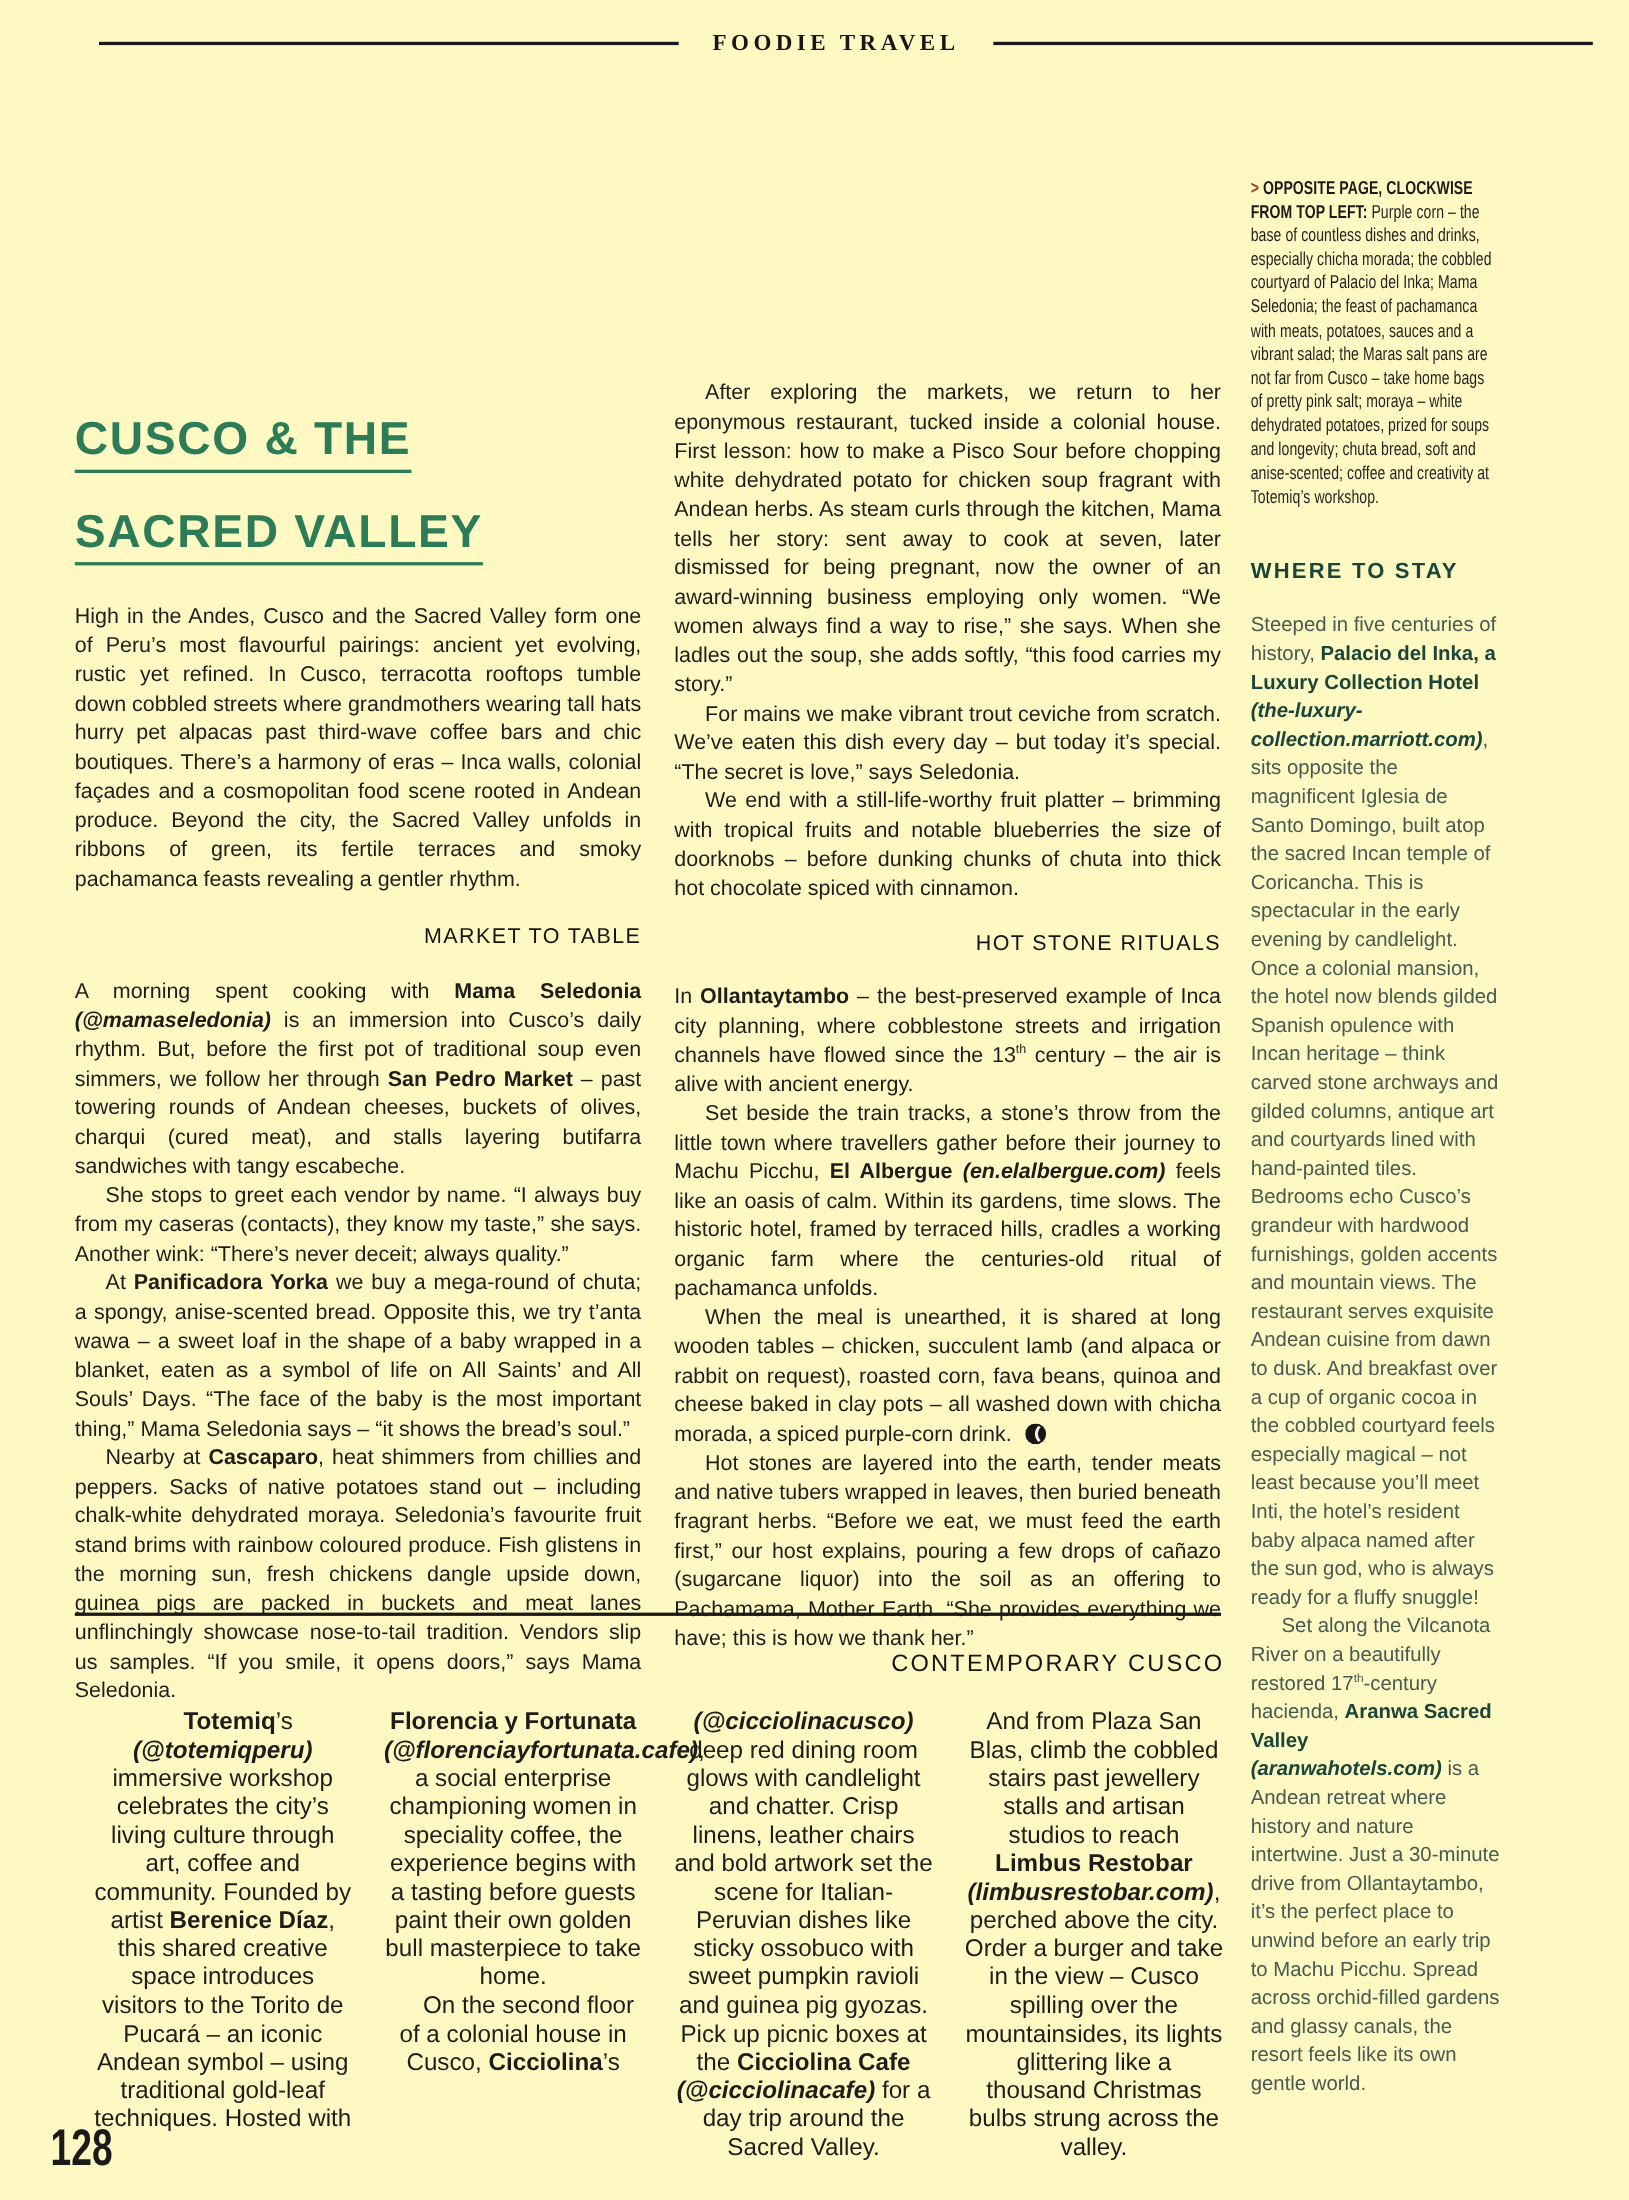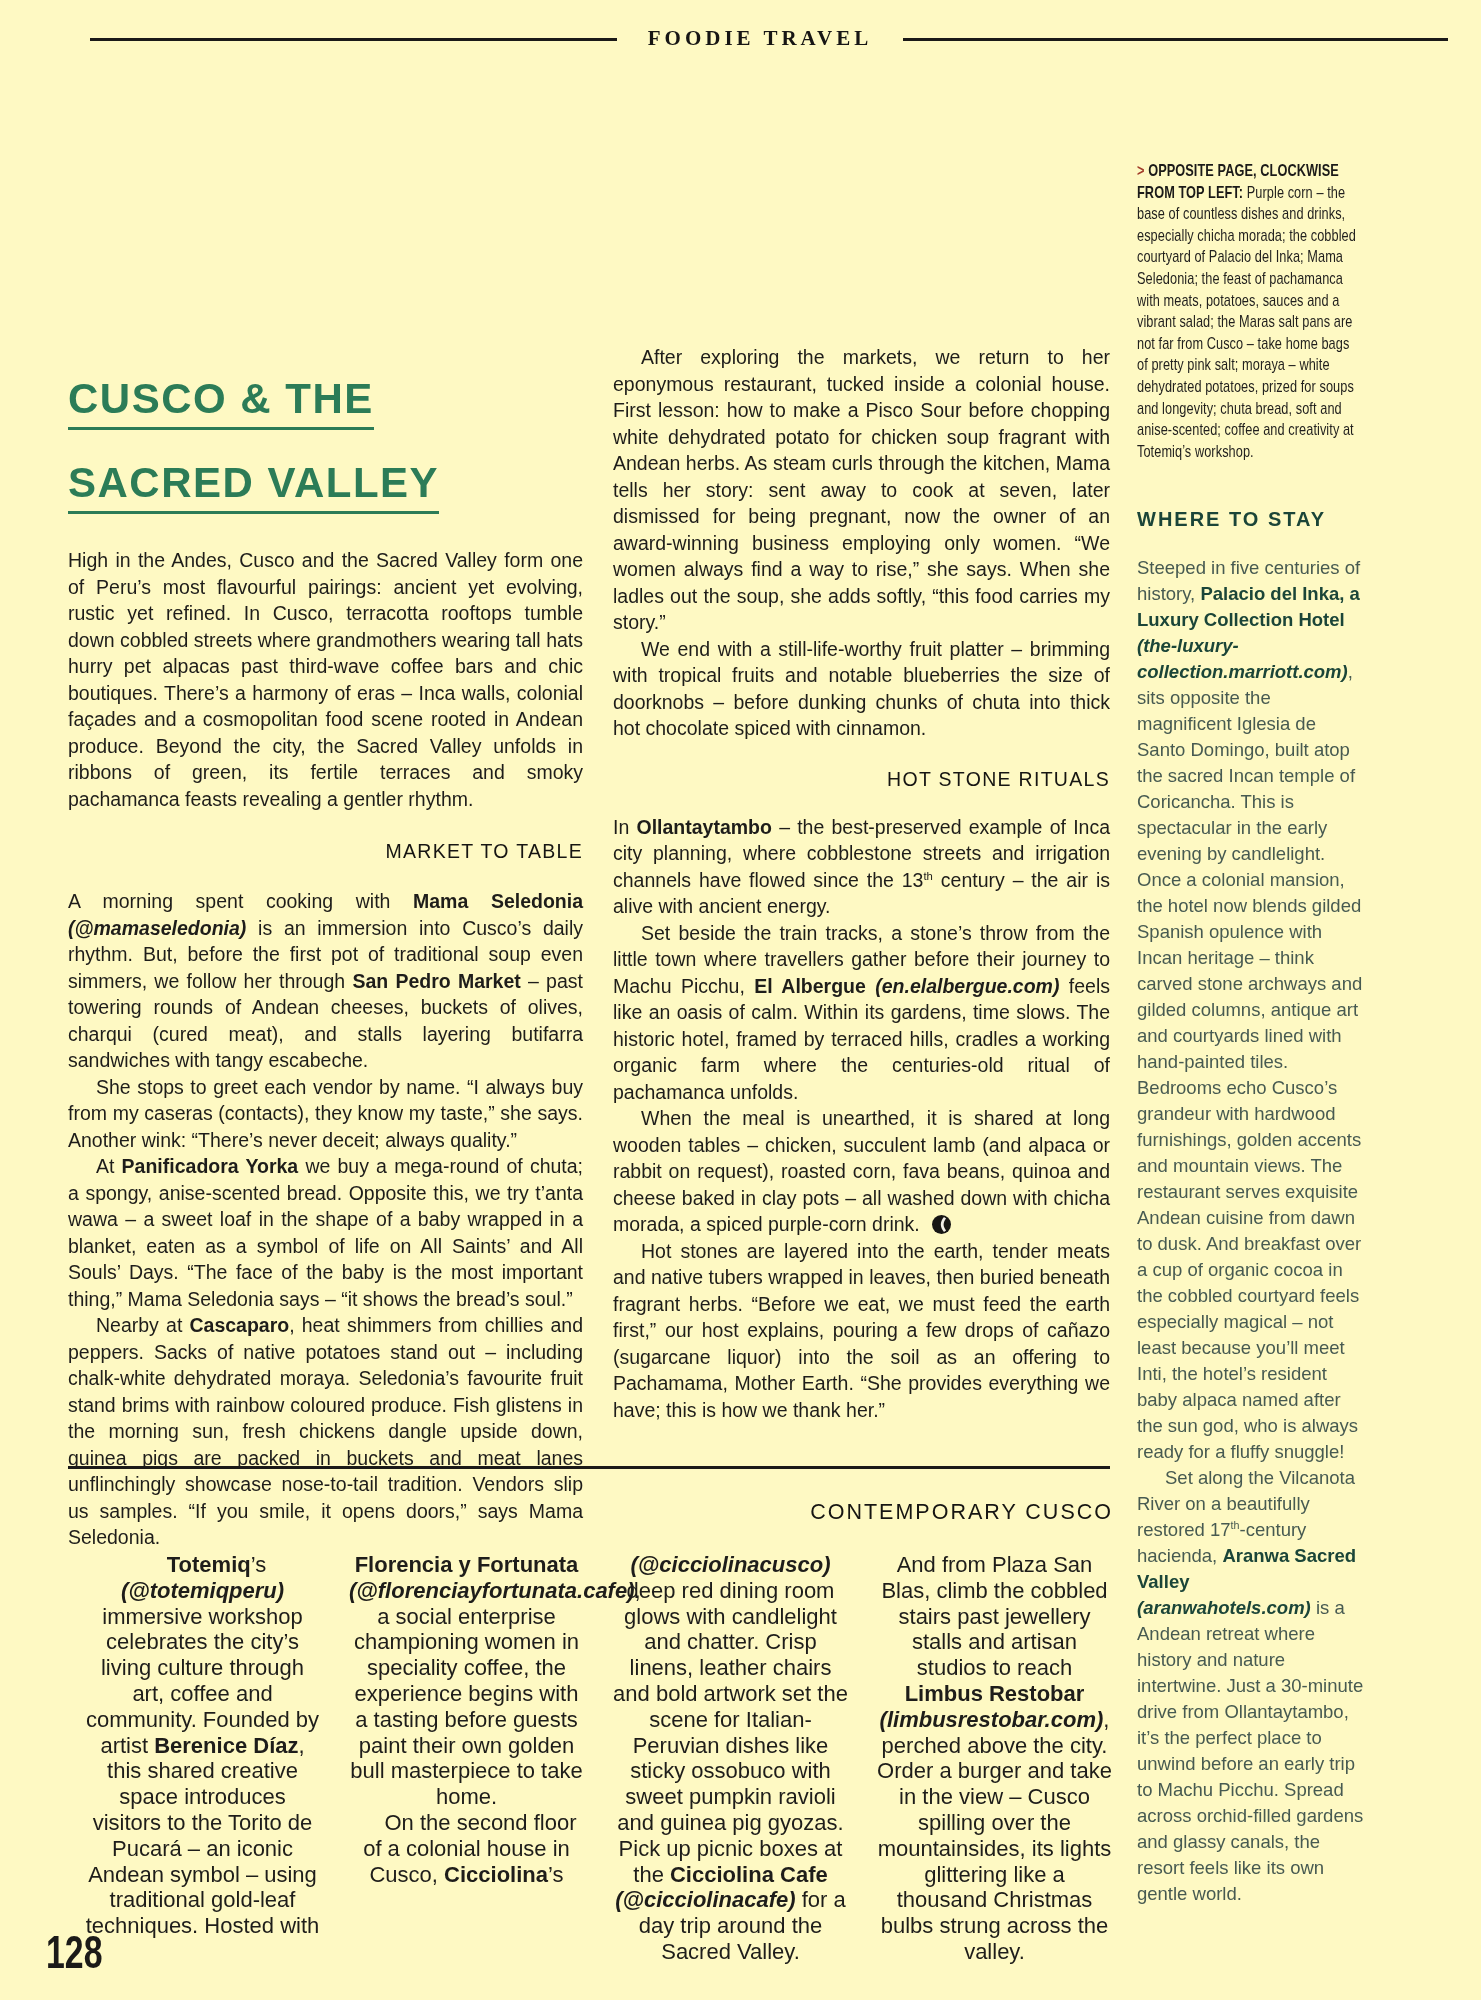--- a/index.html
+++ b/index.html
@@ -96,20 +96,21 @@
         <p>A morning spent cooking with <strong>Mama Seledonia</strong> <strong><em>(@mamaseledonia)</em></strong> is an immersion into Cusco’s daily rhythm. But, before the first pot of traditional soup even simmers, we follow her through <strong>San Pedro Market</strong> – past towering rounds of Andean cheeses, buckets of olives, charqui (cured meat), and stalls layering butifarra sandwiches with tangy escabeche.</p>
         <p class="indent">She stops to greet each vendor by name. “I always buy from my caseras (contacts), they know my taste,” she says. Another wink: “There’s never deceit; always quality.”</p>
         <p class="indent">At <strong>Panificadora Yorka</strong> we buy a mega-round of chuta; a spongy, anise-scented bread. Opposite this, we try t’anta wawa – a sweet loaf in the shape of a baby wrapped in a blanket, eaten as a symbol of life on All Saints’ and All Souls’ Days. “The face of the baby is the most important thing,” Mama Seledonia says – “it shows the bread’s soul.”</p>
         <p class="indent">Nearby at <strong>Cascaparo</strong>, heat shimmers from chillies and peppers. Sacks of native potatoes stand out – including chalk-white dehydrated moraya. Seledonia’s favourite fruit stand brims with rainbow coloured produce. Fish glistens in the morning sun, fresh chickens dangle upside down, guinea pigs are packed in buckets and meat lanes unflinchingly showcase nose-to-tail tradition. Vendors slip us samples. “If you smile, it opens doors,” says Mama Seledonia.</p>
       </div>
   </div>
 
   <div class="col col2">
     <div>
         <p class="indent">After exploring the markets, we return to her eponymous restaurant, tucked inside a colonial house. First lesson: how to make a Pisco Sour before chopping white dehydrated potato for chicken soup fragrant with Andean herbs. As steam curls through the kitchen, Mama tells her story: sent away to cook at seven, later dismissed for being pregnant, now the owner of an award-winning business employing only women. “We women always find a way to rise,” she says. When she ladles out the soup, she adds softly, “this food carries my story.”</p>
+        <p class="indent">For mains we make vibrant trout ceviche from scratch. We’ve eaten this dish every day – but today it’s special. “The secret is love,” says Seledonia.</p>
         <p class="indent">We end with a still-life-worthy fruit platter – brimming with tropical fruits and notable blueberries the size of doorknobs – before dunking chunks of chuta into thick hot chocolate spiced with cinnamon.</p>
       </div>
     <h2>HOT STONE RITUALS</h2>
     <div>
         <p>In <strong>Ollantaytambo</strong> – the best-preserved example of Inca city planning, where cobblestone streets and irrigation channels have flowed since the 13<sup>th</sup> century – the air is alive with ancient energy.</p>
         <p class="indent">Set beside the train tracks, a stone’s throw from the little town where travellers gather before their journey to Machu Picchu, <strong>El Albergue</strong> <strong><em>(en.elalbergue.com)</em></strong> feels like an oasis of calm. Within its gardens, time slows. The historic hotel, framed by terraced hills, cradles a working organic farm where the centuries-old ritual of pachamanca unfolds.</p>
         <p class="indent">When the meal is unearthed, it is shared at long wooden tables – chicken, succulent lamb (and alpaca or rabbit on request), roasted corn, fava beans, quinoa and cheese baked in clay pots – all washed down with chicha morada, a spiced purple-corn drink. <svg class="endmark" width="19" height="19" viewBox="0 0 20 20">
             <circle cx="10" cy="10" r="10" fill="#171614"></circle>
             <path d="M12.6 2.2 C8.2 7.3 8.2 12.7 12.6 17.8 L14.8 16.2 C11.4 12.2 11.4 7.8 14.8 3.8 Z" fill="#f2efe7"></path>
           </svg></p>

